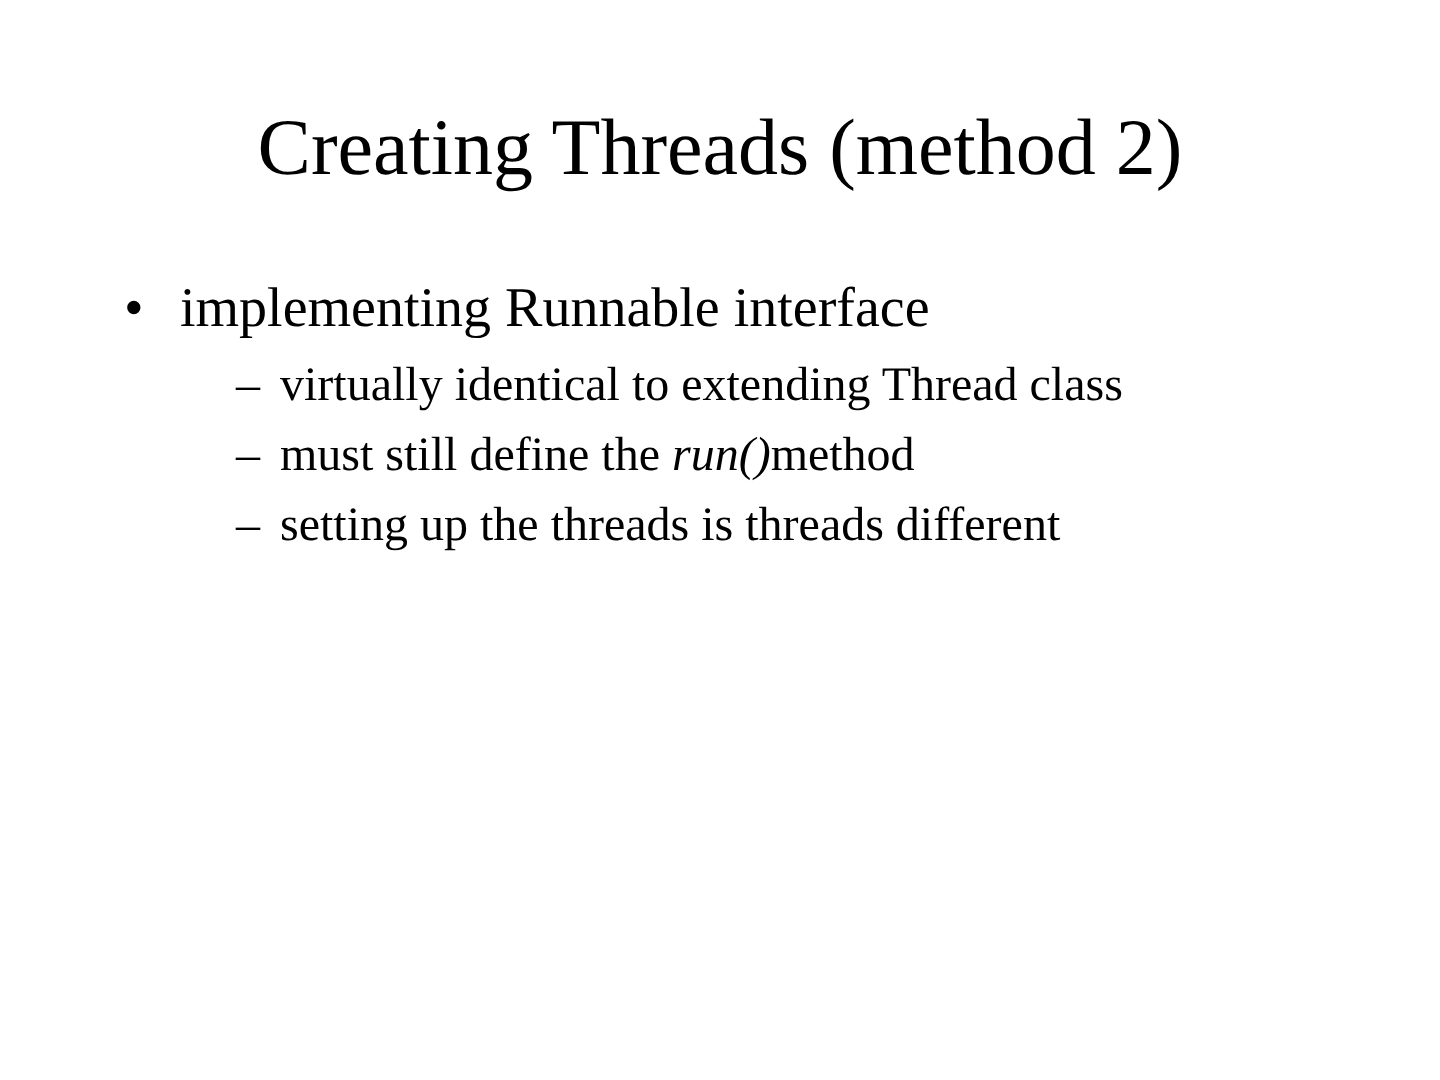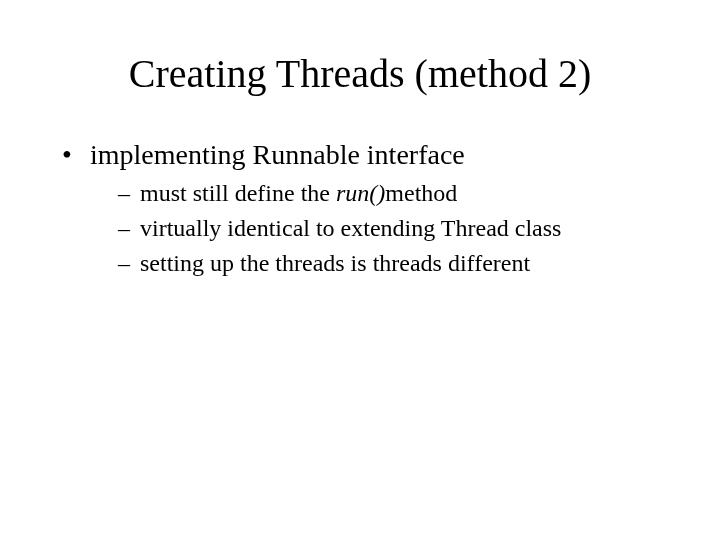--- a/index.html
+++ b/index.html
@@ -69,24 +69,24 @@
 <body>
 
 <div class="slide">
   <h1 class="title">Creating Threads (method 2)</h1>
 
   <ul class="level1">
     <li>
       <span>implementing Runnable interface</span>
       <ul class="level2">
         <li>
-          <span>must still define the </span><span class="run-italic">run()</span><span>method</span>
+          <span>virtually identical to extending Thread class</span>
         </li>
         <li>
-          <span>virtually identical to extending Thread class</span>
+          <span>must still define the </span><span class="run-italic">run()</span><span>method</span>
         </li>
         <li>
           <span>setting up the threads is threads different</span>
         </li>
       </ul>
     </li>
   </ul>
 </div>
 
 </body></html>

